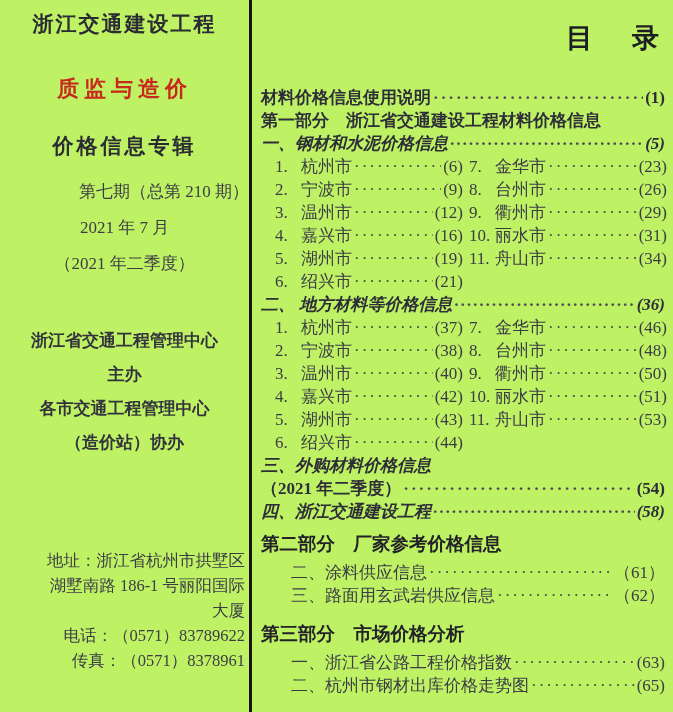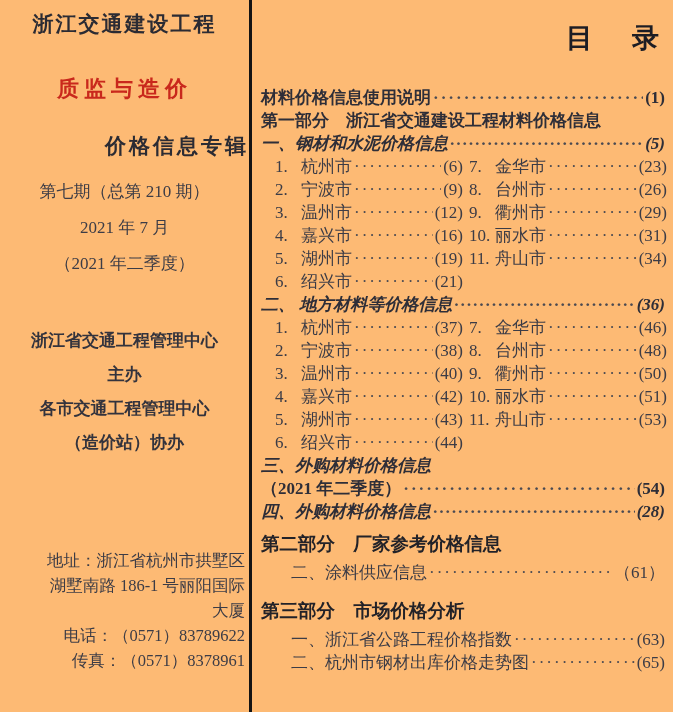--- a/index.html
+++ b/index.html
@@ -1,31 +1,31 @@
 <!DOCTYPE html>
 <html><head>
 <meta charset="utf-8">
 <style>
   html,body{margin:0;padding:0;background:#888;}
   .page{
     position:relative;
     width:673px;height:712px;
-    background:#fdba74;
+    background:#bef264;
     font-family:"Liberation Serif","DejaVu Serif",serif;
     color:#3c3c46;
     overflow:hidden;
   }
   
   .divider{position:absolute;left:249px;top:0;width:3px;height:712px;background:#141414;}
   
   .left-panel{position:absolute;left:0;top:0;width:249px;height:712px;text-align:center;}
   .series-title{margin-top:10px;font-size:21px;font-weight:bold;letter-spacing:2px;color:#2b2b33;}
   .journal-title{margin-top:36px;font-size:22px;font-weight:bold;letter-spacing:5px;color:#c9281c;}
-  .subtitle{margin-top:28px;font-size:21px;font-weight:bold;letter-spacing:3px;color:#2b2b33;text-align:right;}
-  .issue-line{margin-top:20px;font-size:17px;}
+  .subtitle{margin-top:28px;font-size:21px;font-weight:bold;letter-spacing:3px;color:#2b2b33;}
+  .issue-line{margin-top:20px;font-size:17px;text-align:right;}
   .date-line{margin-top:13px;font-size:17px;}
   .quarter-line{margin-top:13px;font-size:17px;}
   .org-line{margin-top:54px;font-size:17px;font-weight:bold;color:#33333d;}
   .org-sub{margin-top:11px;font-size:17px;font-weight:bold;color:#33333d;}
   .address-block{margin-top:94px;text-align:right;padding:0 4px 0 7px;font-size:16.5px;line-height:25px;color:#3c3c46;}
   
   .right-panel{position:absolute;left:261px;top:0;width:404px;}
   .toc-title{margin-top:20px;text-align:right;font-size:27px;font-weight:bold;letter-spacing:6px;color:#1d1d24;}
   .toc-body{margin-top:30px;}
   .toc-line{display:flex;align-items:flex-start;height:23px;font-size:17px;line-height:23px;}
@@ -259,33 +259,38 @@
       <div class="toc-line sec-head">
         <span class="nowrap">三、外购材料价格信息</span>
       </div>
       <div class="toc-line bold">
         <span class="nowrap">（2021 年二季度）</span>
         <span class="dots"></span>
         <span class="pg">(54)</span>
       </div>
 
       <div class="toc-line sec-head">
-        <span class="nowrap">四、外购材料价格信息</span>
-        <span class="dots"></span>
-        <span class="pg">(28)</span>
+        <span class="nowrap">四、浙江交通建设工程</span>
+        <span class="dots"></span>
+        <span class="pg">(58)</span>
       </div>
 
       <div class="part-title sp">
         <span>第二部分　厂家参考价格信息</span>
       </div>
 
       <div class="toc-line sub-indent">
         <span class="nowrap">二、涂料供应信息</span>
         <span class="dots"></span>
         <span class="pg">（61）</span>
+      </div>
+      <div class="toc-line sub-indent">
+        <span class="nowrap">三、路面用玄武岩供应信息</span>
+        <span class="dots"></span>
+        <span class="pg">（62）</span>
       </div>
 
       <div class="part-title sp" style="margin-top:14px;">
         <span>第三部分　市场价格分析</span>
       </div>
 
       <div class="toc-line sub-indent">
         <span class="nowrap">一、浙江省公路工程价格指数</span>
         <span class="dots"></span>
         <span class="pg">(63)</span>

